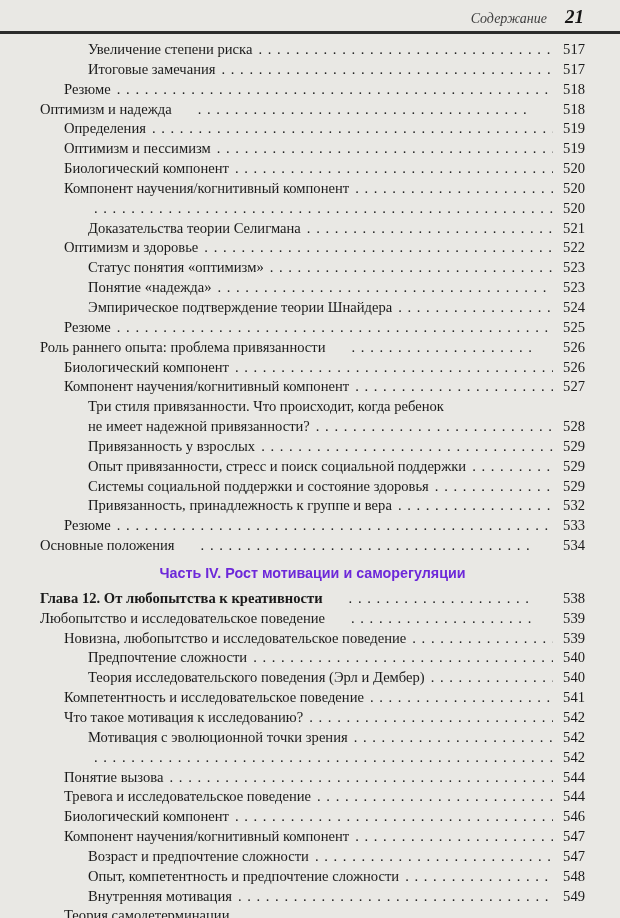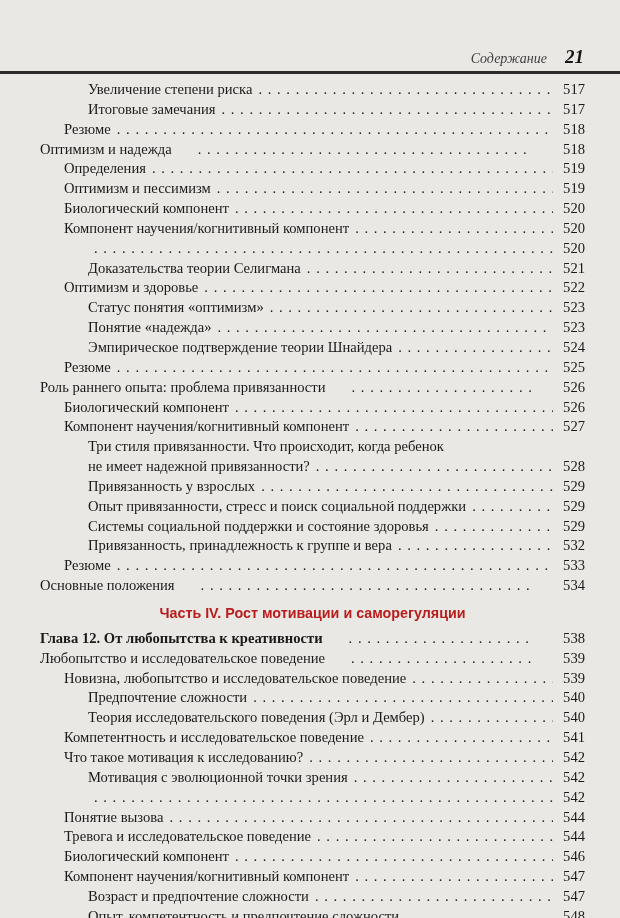--- a/index.html
+++ b/index.html
@@ -15,21 +15,21 @@
   }
   .hdr{
     display:flex;justify-content:flex-end;align-items:baseline;
     padding:6px 36px 3px 40px;
   }
   .hdr-title{
     font-style:italic;font-size:14px;color:var(--header-text,#3d3d3d);
     margin-right:18px;
   }
   .hdr-page{
-    font-style:italic;font-weight:bold;font-size:19px;color:#161616;margin-top:40px;
+    font-style:italic;font-weight:bold;font-size:19px;color:#161616;
   }
   .rule{height:3px;background:var(--rule,#2b2b2b);}
   .toc{
     padding:6px 35px 0 40px;
     font-size:14.6px;
   }
   .entry{
     display:flex;align-items:center;
     line-height:19.85px;
     white-space:nowrap;
@@ -50,21 +50,21 @@
   .page-num{
     min-width:28px;text-align:right;
   }
   .section-heading{
     text-align:center;
     font-family:"Liberation Sans","DejaVu Sans",sans-serif;
     font-weight:bold;
     font-size:14.3px;
     line-height:20px;
     margin:7px 0 6px 0;
-    color:#b91c1c;
+    color:#6d28d9;
   }
 </style>
 </head>
 <body>
 
 <div class="page">
 
   <div class="hdr">
     <span class="hdr-title">Содержание</span>
     <span class="hdr-page">21</span>

